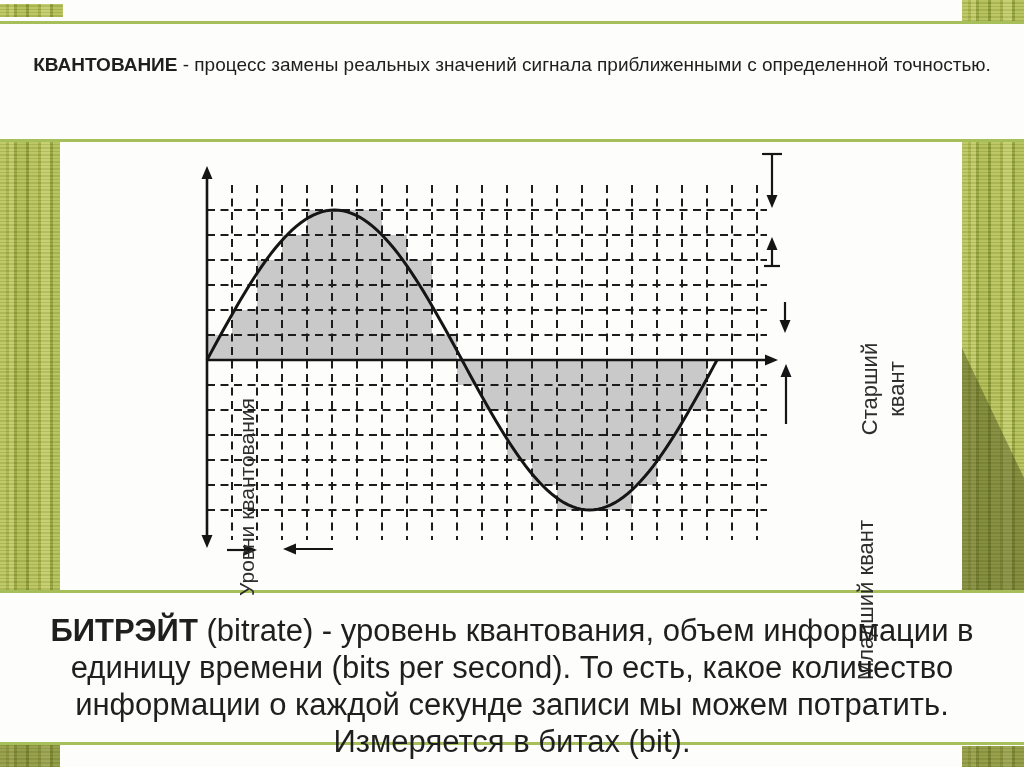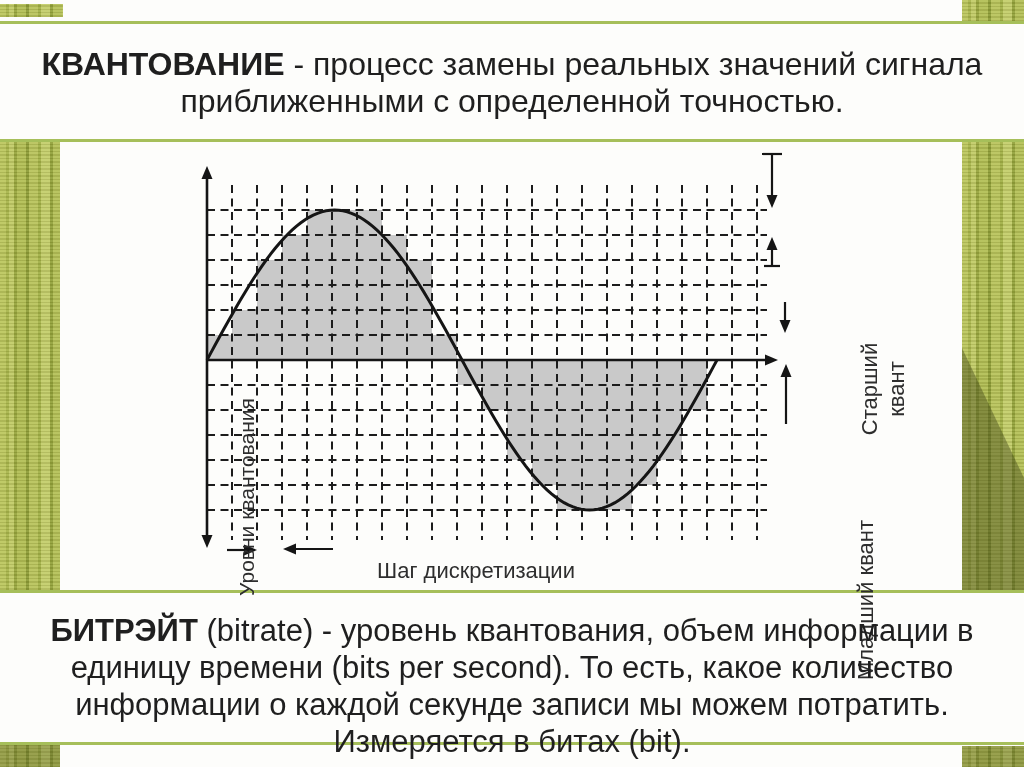--- a/index.html
+++ b/index.html
@@ -21,21 +21,21 @@
   .bar-right{left:962px;top:142px;width:62px;height:448px;}
   .bar-right::after{content:"";position:absolute;inset:0;
       background:rgba(58,62,20,0.40);
       clip-path:polygon(0 46%, 100% 75%, 100% 100%, 0 100%);}
   .tl{left:0;top:4px;width:63px;height:13px;}
   .tr{left:962px;top:0;width:62px;height:21px;}
   .bl{left:0;top:745px;width:60px;height:22px;}
   .br{left:962px;top:746px;width:62px;height:21px;}
   
   .title{position:absolute;top:46px;left:14px;right:14px;text-align:center;
-         font-size:32px;line-height:37px;color:#1f1f1f;}
+         font-size:19px;line-height:37px;color:#1f1f1f;}
   .bodytext{position:absolute;top:612px;left:10px;right:10px;text-align:center;
          font-size:31px;line-height:37px;color:#1f1f1f;}
   .b{font-weight:bold;}
   
   .figure{position:absolute;left:61px;top:142px;width:902px;height:449px;}
   .figure svg{position:absolute;left:0;top:0;}
   .dlabel{position:absolute;color:#2e2e2e;text-align:center;}
   .rot{transform:rotate(-90deg);white-space:pre-line;}
   .ylab{left:76px;top:340px;width:220px;height:30px;font-size:21px;line-height:30px;}
   .msb{left:723px;top:219px;width:200px;height:56px;font-size:22px;line-height:27px;}
@@ -136,17 +136,16 @@
         <polygon points="725,222 730.5,235 719.5,235" fill="#151515"></polygon>
         <line x1="166" y1="408" x2="183" y2="408" stroke="#151515" stroke-width="2.2"></line>
         <polygon points="196,408 183,413.5 183,402.5" fill="#151515"></polygon>
         <line x1="272" y1="407" x2="235" y2="407" stroke="#151515" stroke-width="2.2"></line>
         <polygon points="222,407 235,401.5 235,412.5" fill="#151515"></polygon>
       </svg>
     <div class="dlabel rot ylab">Уровни квантования</div>
     <div class="dlabel rot msb">Старший
 квант</div>
     <div class="dlabel rot lsb">Младший квант</div>
-    <div class="dlabel steplab">Шаг дискретизации</div>
   </div>
 
   <div class="bodytext"><span class="b">БИТРЭЙТ</span><span> (bitrate) - уровень квантования, объем информации в единицу времени (bits per second).  То есть, какое количество информации о каждой секунде записи мы можем потратить. Измеряется в битах (bit).</span></div>
 </div>
 
 </body></html>

